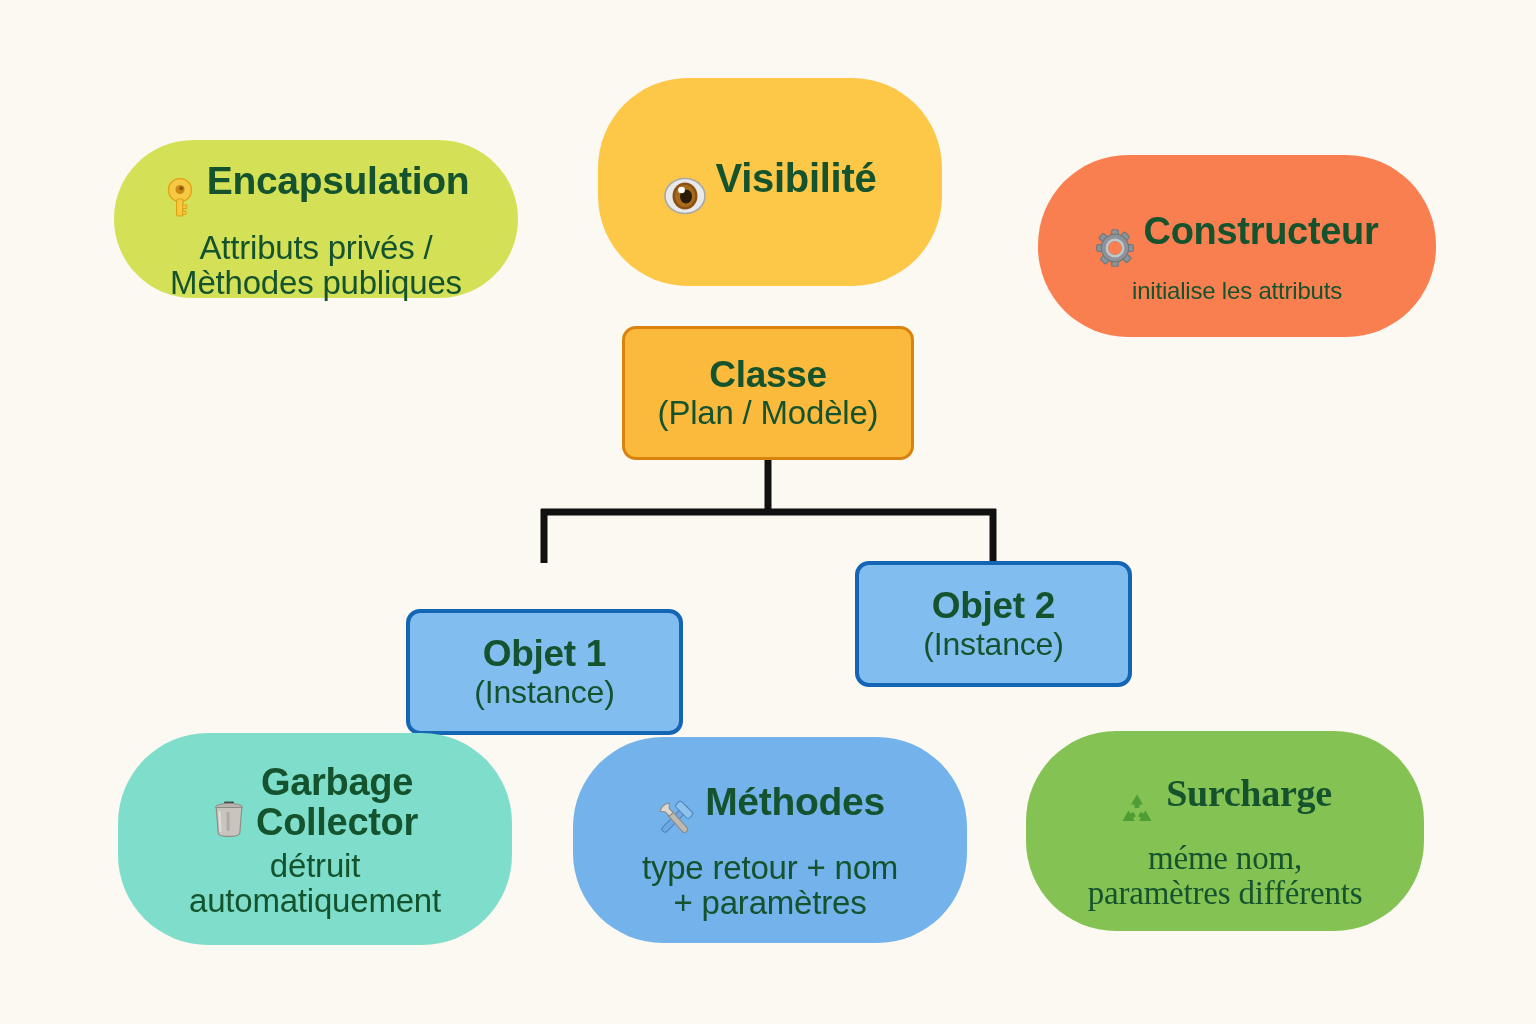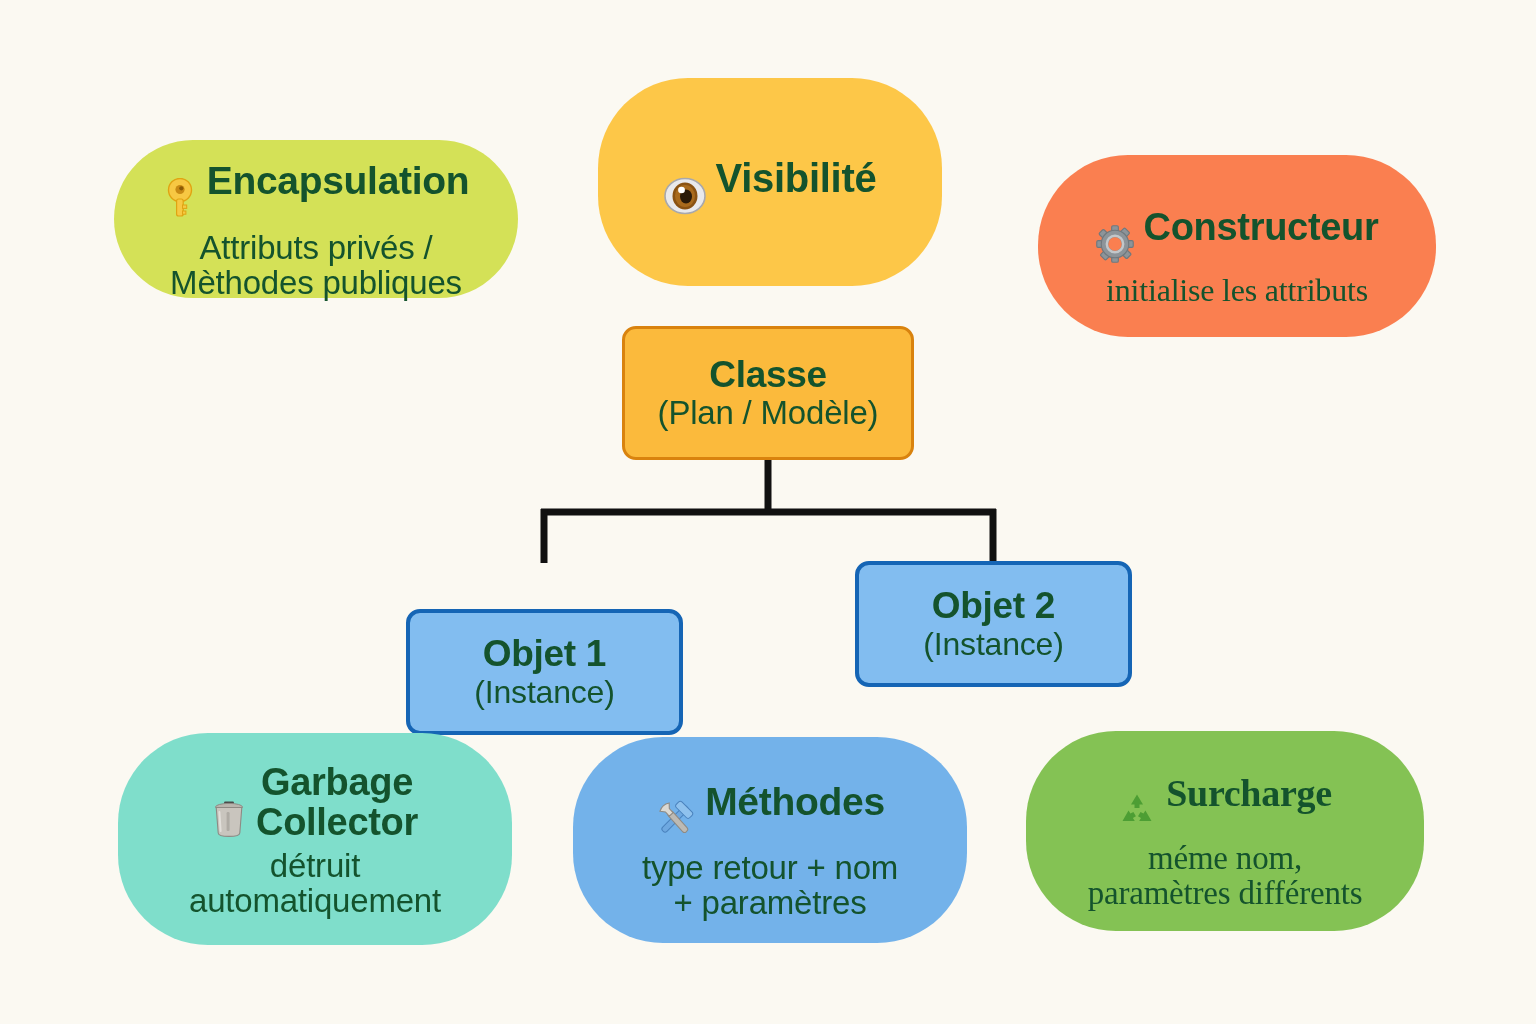--- a/index.html
+++ b/index.html
@@ -75,21 +75,21 @@
     background: #FDC748;
   }
   #node-visibilite .title { font-size: 40px; margin-bottom: 8px; }
   #node-visibilite .sub { font-size: 33px; }
 
   #node-constructeur {
     left: 1038px; top: 155px; width: 398px; height: 182px;
     background: #FA7F50;
   }
   #node-constructeur .title { font-size: 38px; margin-bottom: 4px; }
-  #node-constructeur .sub { font-size: 32px; font-family: Liberation Serif, serif; }
+  #node-constructeur .sub { font-size: 24px; }
 
   #node-classe {
     left: 622px; top: 326px; width: 292px; height: 134px;
     background: #FBBA3C;
     border: 3px solid #D9830E;
   }
   #node-classe .title { font-size: 37px; margin-bottom: 2px; }
   #node-classe .sub { font-size: 33px; }
 
   #node-objet1 {

